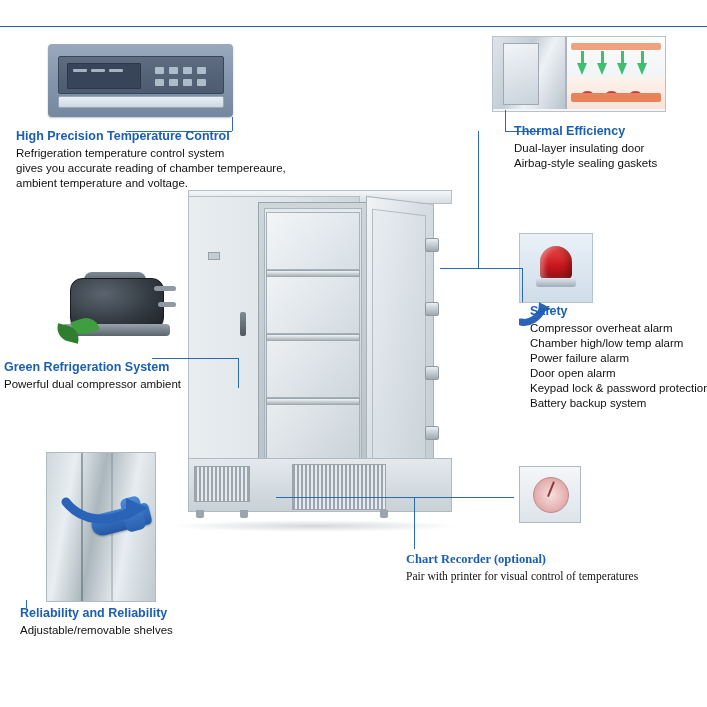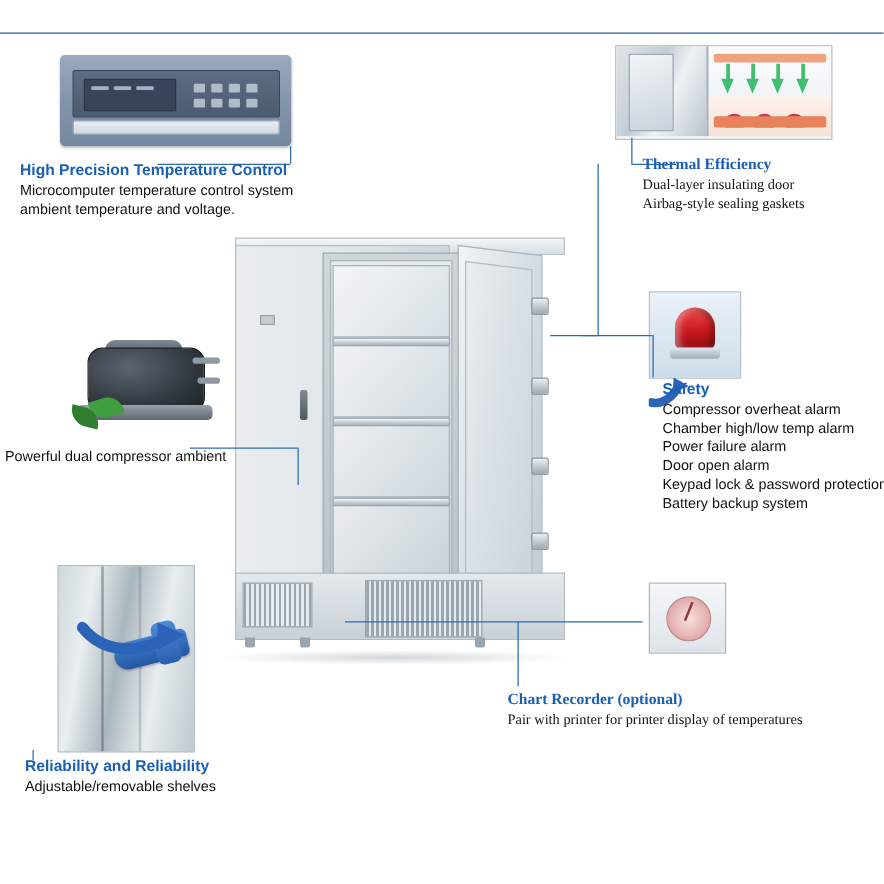--- a/index.html
+++ b/index.html
@@ -361,47 +361,49 @@
     <path d="M2 22 C10 24, 20 18, 24 8" stroke="#2a63b8" stroke-width="7" fill="none" stroke-linecap="round"></path>
     <path d="M20 2 L32 9 L19 14 Z" fill="#2a63b8"></path>
   </svg>
   <svg style="position:absolute;left:60px;top:492px;width:90px;height:40px;" viewBox="0 0 90 40">
     <path d="M6 10 C22 30, 48 32, 74 18" stroke="#2a63b8" stroke-width="9" fill="none" stroke-linecap="round"></path>
     <path d="M66 6 L88 16 L66 28 Z" fill="#2a63b8"></path>
   </svg>
 
   <div class="callout" style="left:16px;top:128px;width:300px;">
     <div class="title">High Precision Temperature Control</div>
-    <div class="line">Microcomputer temperature control system</div>
+    <div class="line">Refrigeration temperature control system</div>
+    <div class="line">gives you accurate reading of chamber tempereaure,</div>
     <div class="line">ambient temperature and voltage.</div>
   </div>
 
-  <div class="callout" style="left:514px;top:123px;width:190px;font-family:Liberation Serif, serif;">
+  <div class="callout" style="left:514px;top:123px;width:190px;">
     <div class="title">Thermal Efficiency</div>
     <div class="line">Dual-layer insulating door</div>
     <div class="line">Airbag-style sealing gaskets</div>
   </div>
 
   <div class="callout" style="left:530px;top:303px;width:180px;">
     <div class="title">Safety</div>
     <div class="line">Compressor overheat alarm</div>
     <div class="line">Chamber high/low temp alarm</div>
     <div class="line">Power failure alarm</div>
     <div class="line">Door open alarm</div>
     <div class="line">Keypad lock &amp; password protection</div>
     <div class="line">Battery backup system</div>
   </div>
 
   <div class="callout" style="left:4px;top:359px;width:230px;">
+    <div class="title">Green Refrigeration System</div>
     <div class="line">Powerful dual compressor ambient</div>
   </div>
 
   <div class="callout" style="left:406px;top:551px;width:290px;font-family:Liberation Serif, serif;">
     <div class="title">Chart Recorder (optional)</div>
-    <div class="line">Pair with printer for printer display of temperatures</div>
+    <div class="line">Pair with printer for visual control of temperatures</div>
   </div>
 
   <div class="callout" style="left:20px;top:605px;width:400px;">
     <div class="title">Reliability and Reliability</div>
     <div class="line">Adjustable/removable shelves</div>
   </div>
 
 </div>
 
 </body></html>

